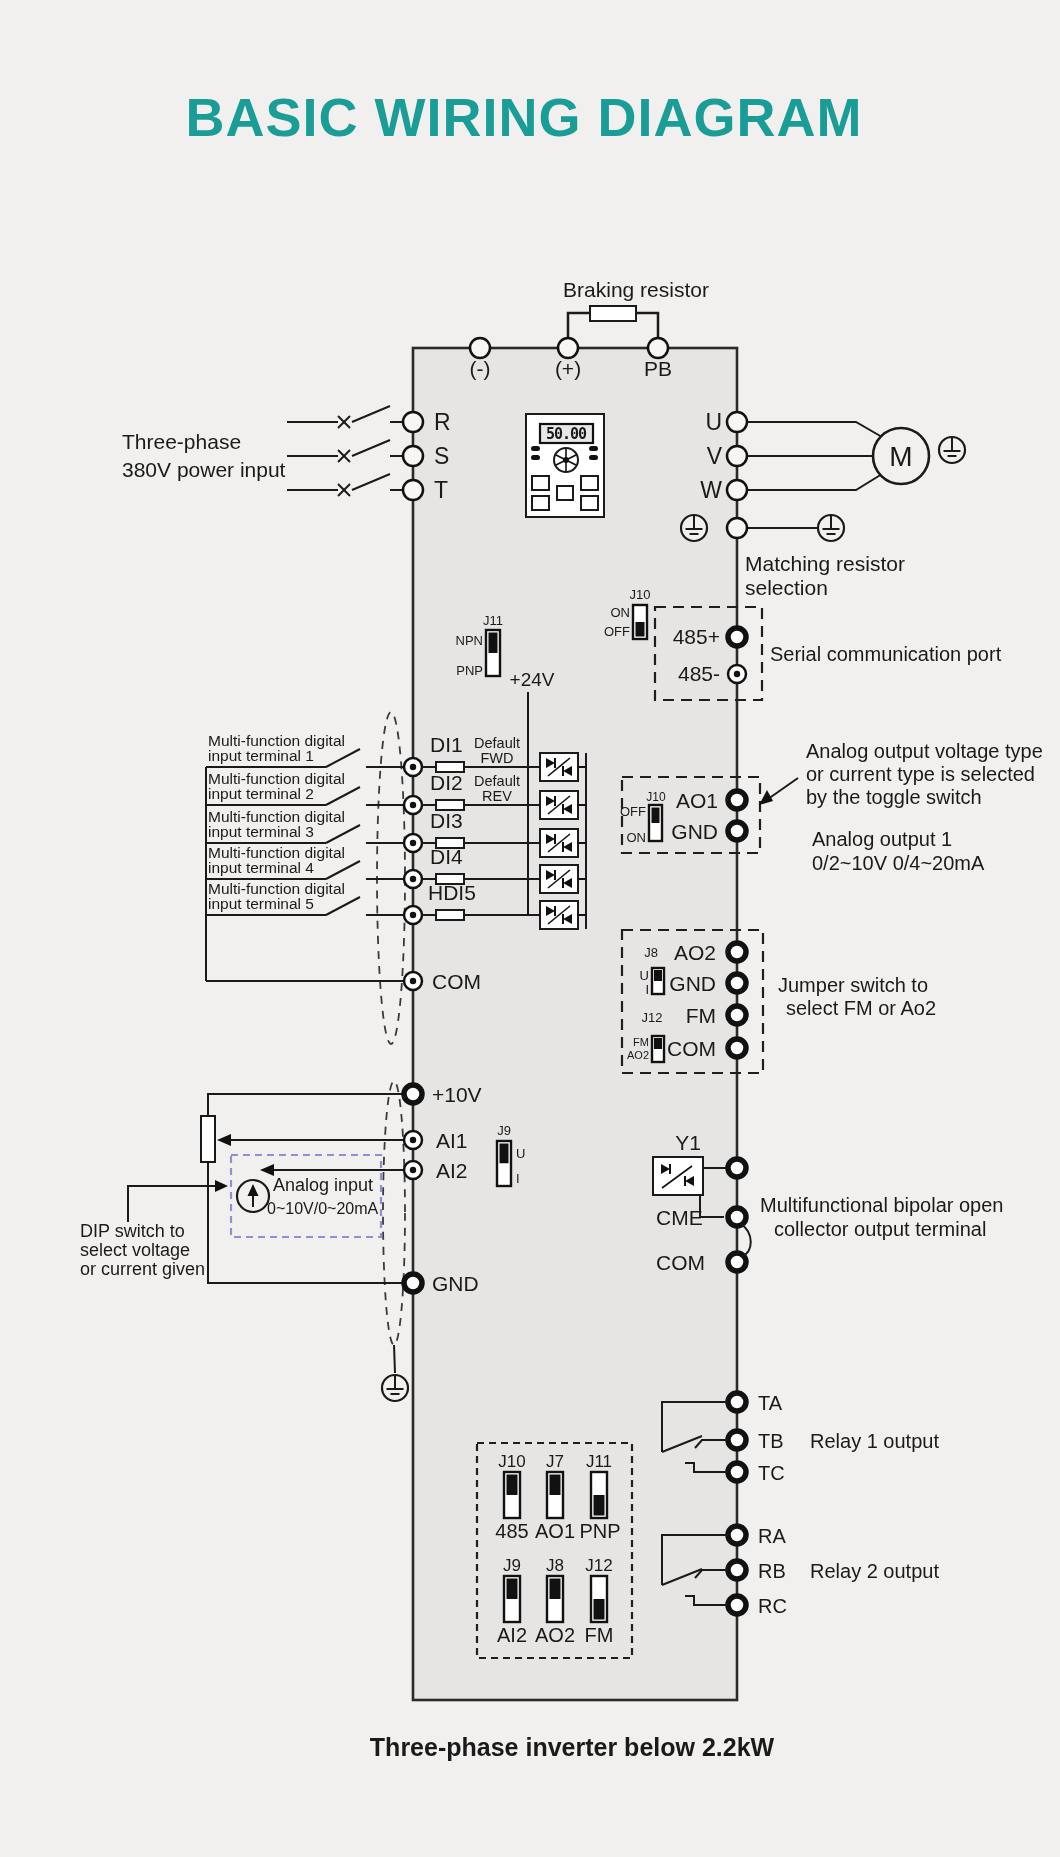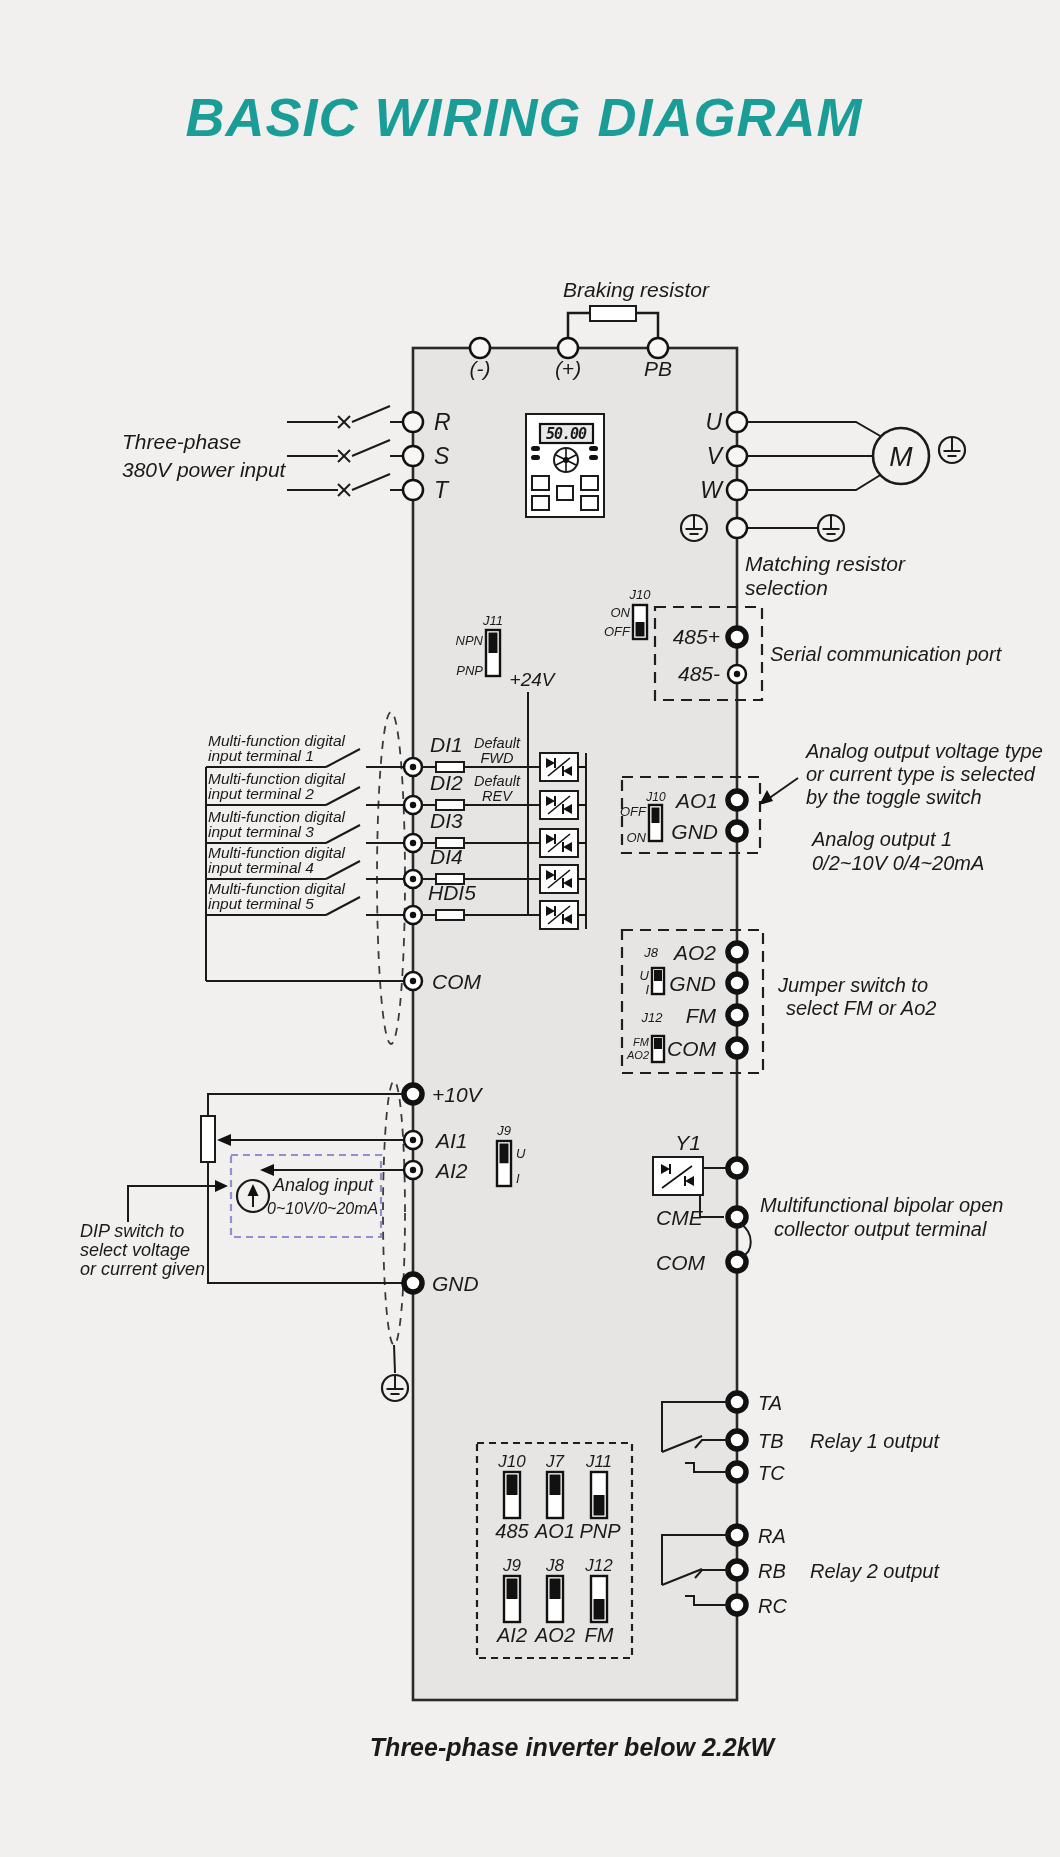--- a/index.html
+++ b/index.html
@@ -1,17 +1,17 @@
 <!DOCTYPE html>
 <html><head>
 <meta charset="utf-8">
 <style>
   html,body{margin:0;padding:0;background:#f1f0ee;}
   #page{position:relative;width:1060px;height:1857px;background:#7dd3fc;overflow:hidden;
-        font-family:"Liberation Sans",sans-serif;font-style:italic;}
+        font-family:"Liberation Sans",sans-serif;}
   svg text{font-family:"Liberation Sans",sans-serif;fill:#1a1a1a;}
   .wire{stroke:#1a1a1a;stroke-width:2;fill:none;}
   .wire3{stroke:#1a1a1a;stroke-width:2.5;fill:none;}
   .comp{fill:#ffffff;stroke:#1a1a1a;stroke-width:2;}
   .mainbox{fill:#e6e5e3;stroke:#2a2a2a;stroke-width:2.6;}
   .tp{fill:#f7f6f4;stroke:#111;stroke-width:2.5;}
   .tt{fill:#fff;stroke:#111;stroke-width:5.5;}
   .tc{fill:#fff;stroke:#111;stroke-width:2.5;}
   .td{fill:#111;}
   .dashbox{fill:none;stroke:#1e1e1e;stroke-width:2.2;stroke-dasharray:11 7;}

